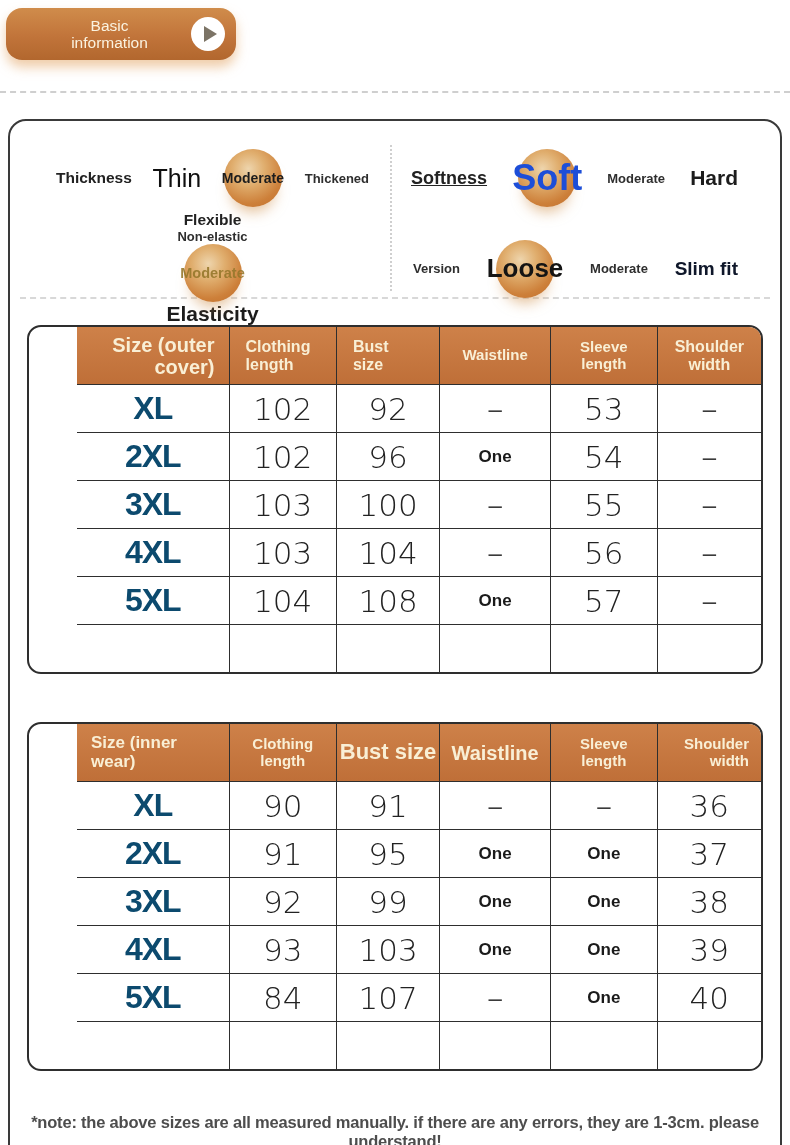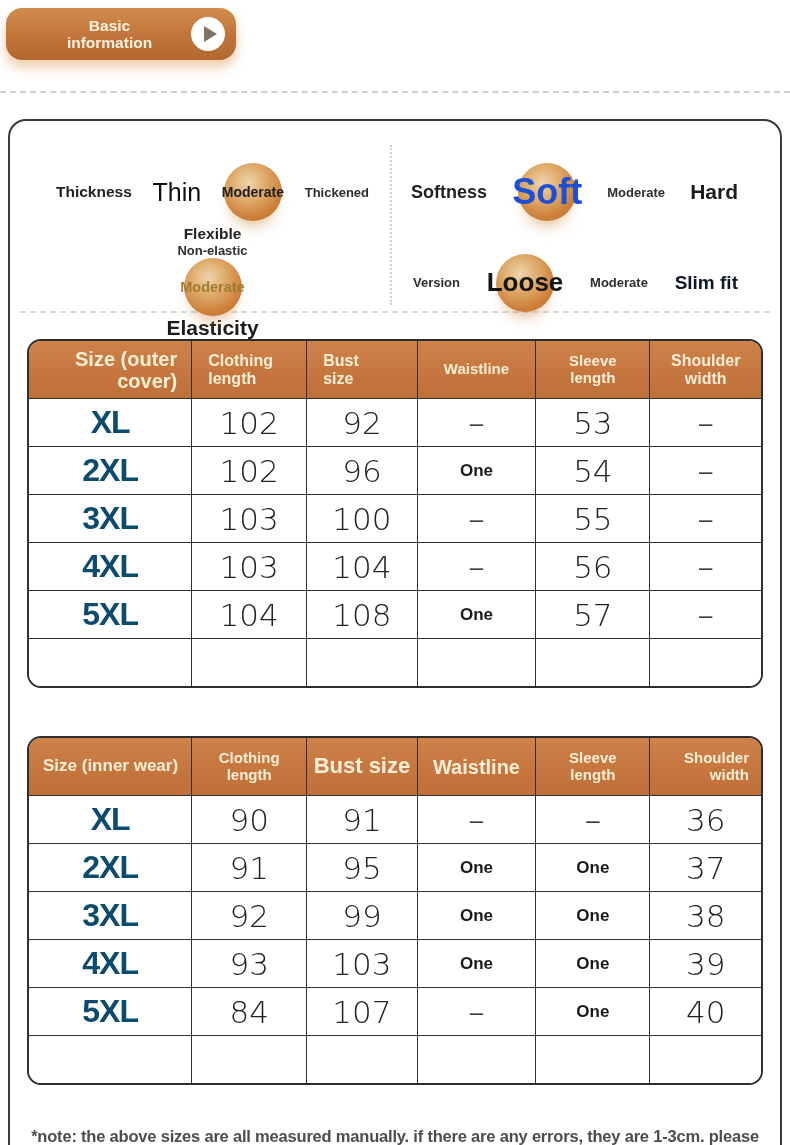--- a/index.html
+++ b/index.html
@@ -9,71 +9,71 @@
   }
   
   .badge{
     position:relative;margin:8px 0 0 6px;width:230px;height:52px;border-radius:16px;
     background:linear-gradient(180deg,#d08c4b 0%,#c1743a 55%,#b2672e 100%);
     box-shadow:0 7px 12px rgba(228,170,110,.6);
     display:flex;align-items:center;
   }
   .badge-label-wrap{flex:1;display:flex;justify-content:center;padding-left:22px;}
   .badge-label{
-    width:96px;text-align:center;color:#fbf3e0;font-weight:bold;
+    width:96px;text-align:center;color:#fbf3e0;font-weight:normal;
     font-size:15.5px;line-height:1.12;
   }
   .badge-circle{
     width:34px;height:34px;border-radius:50%;background:#ffffff;
     display:flex;align-items:center;justify-content:center;margin-right:11px;flex:0 0 auto;
   }
   .play{
     width:0;height:0;margin-left:4px;
     border-left:13px solid #7c7466;border-top:8px solid transparent;border-bottom:8px solid transparent;
   }
   
   .dash-line{border-top:2px dashed #cfcfcf;height:0;}
   .dash-top{margin-top:31px;}
   
   .card{
     margin:26px 8px 0 8px;background:#fff;border:2px solid #3a3a3a;border-radius:18px;
     padding-bottom:26px;
   }
   
-  .basic-info{position:relative;padding:38px 0 20px 0;}
+  .basic-info{position:relative;padding:24px 0 20px 0;}
   .bi-divider{position:absolute;left:calc(50% - 5px);top:24px;bottom:6px;border-left:2px dotted #cfcfcf;}
   .bi-row{display:grid;grid-template-columns:1fr 1fr;height:66px;}
   .quad{display:flex;align-items:center;justify-content:space-between;}
   .q-tl{padding:0 26px 0 46px;}
   .q-tr{padding:0 42px 0 16px;}
   .q-bl{padding:0 26px 0 46px;flex-direction:column;}
   .q-br{padding:0 42px 0 18px;}
   .bi-label-md{font-size:15.5px;font-weight:bold;color:#222;}
-  .bi-label-lg{font-size:18px;font-weight:bold;color:#222;}
+  .bi-label-lg{font-size:18px;font-weight:bold;color:#222;text-decoration:underline;}
   .bi-big{font-size:25px;font-weight:normal;color:#0f0f0f;}
   .bi-big2{font-size:21px;font-weight:bold;color:#1c1c1c;}
   .bi-big3{font-size:19px;font-weight:bold;color:#0f172a;}
   .bi-sm{font-size:13px;font-weight:bold;color:#2e2e2e;}
   .ball-wrap{position:relative;display:flex;align-items:center;justify-content:center;min-width:58px;height:58px;}
   .ball{
     position:absolute;left:50%;top:50%;transform:translate(-50%,-50%);
     width:58px;height:58px;border-radius:50%;
     background:radial-gradient(circle at 42% 34%,#eed5ad 0%,#e0ae6e 32%,#cd803a 68%,#bf6c29 100%);
     box-shadow:0 12px 14px -7px rgba(210,150,85,.6);
   }
   .ball-text{position:relative;z-index:1;white-space:nowrap;font-weight:bold;}
   .bt-dark-sm{font-size:14px;color:#1d1d1d;}
   .bt-cream-lg{font-size:36px;color:#1d4ed8;}
   .bt-olive-sm{font-size:14.5px;color:#97782c;opacity:.9;}
   .bt-dark-lg{font-size:26px;color:#141414;text-align:right;}
   .zigzag{margin:0 10px;border-top:2px dashed #d8d8d8;height:0;}
   
   .tbl-wrap{margin:26px 17px 0 17px;border:2px solid #2e2e2e;border-radius:14px;overflow:hidden;background:#fff;}
   .tbl-wrap.second{margin-top:48px;}
-  table{width:100%;border-collapse:separate;border-spacing:0;table-layout:fixed;}
+  table{width:100%;border-collapse:separate;border-spacing:0;table-layout:fixed;padding-left:48px;}
   col.c0{width:22.3%;} col.c1{width:15.7%;} col.c2{width:15.1%;}
   col.c3{width:16.2%;} col.c4{width:15.6%;} col.c5{width:15.1%;}
   th{
     height:57px;vertical-align:middle;color:#f9efd5;font-weight:bold;
     background:linear-gradient(180deg,#ce8149 0%,#bf6f38 100%);
     border-right:1.5px solid #2e2e2e;border-bottom:1.5px solid #2e2e2e;
     padding:0 8px;line-height:1.1;
   }
   th:last-child{border-right:none;}
   td{

